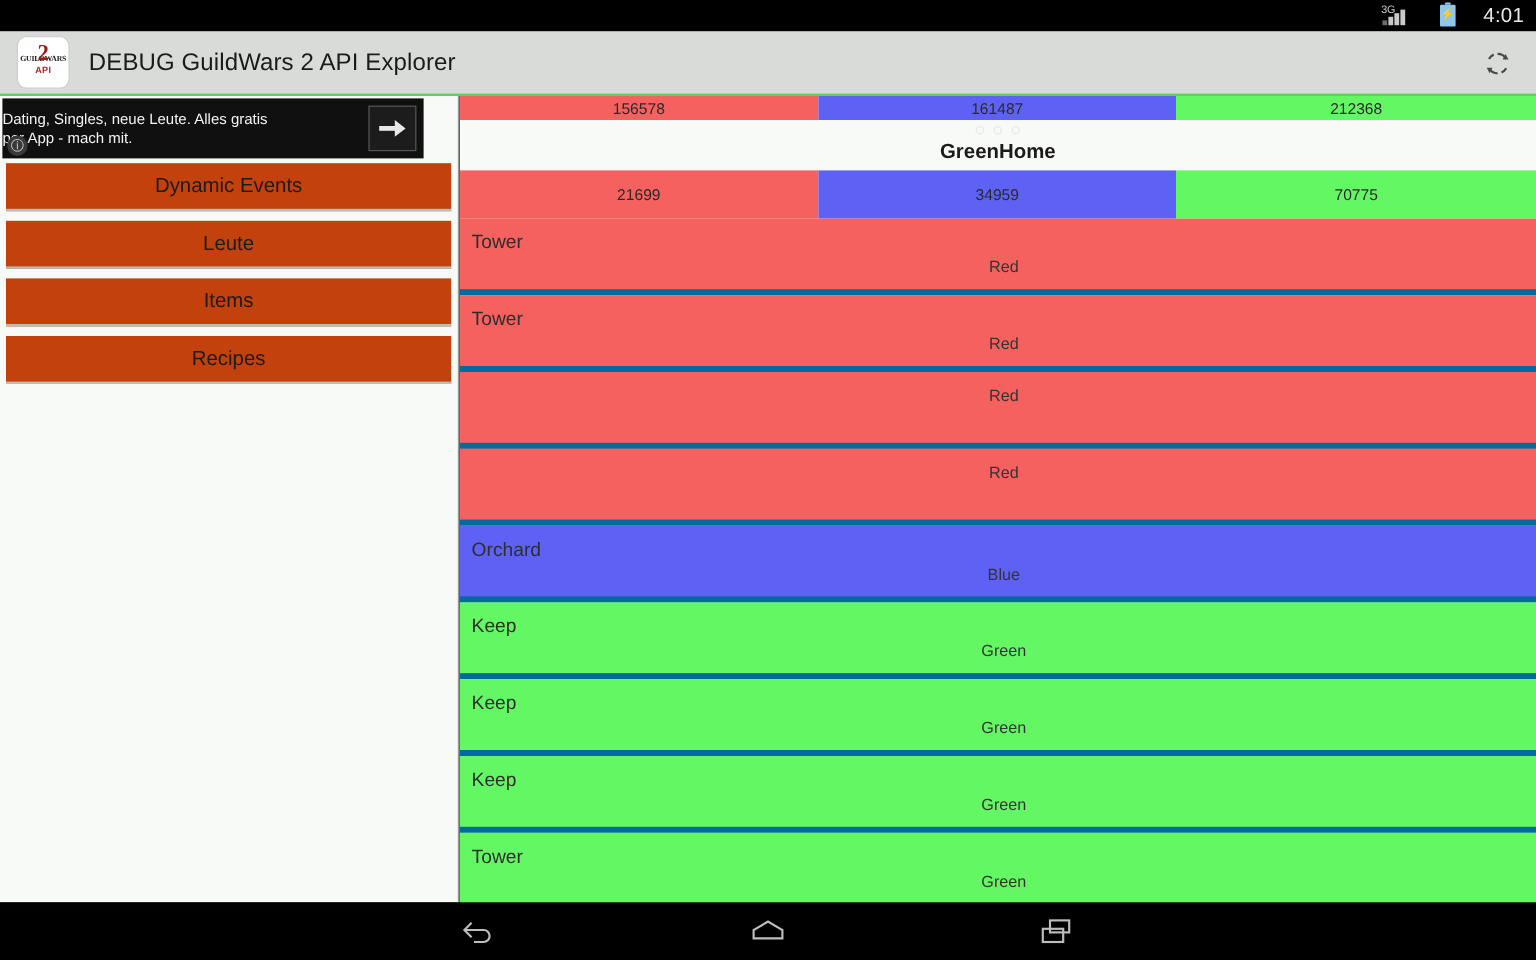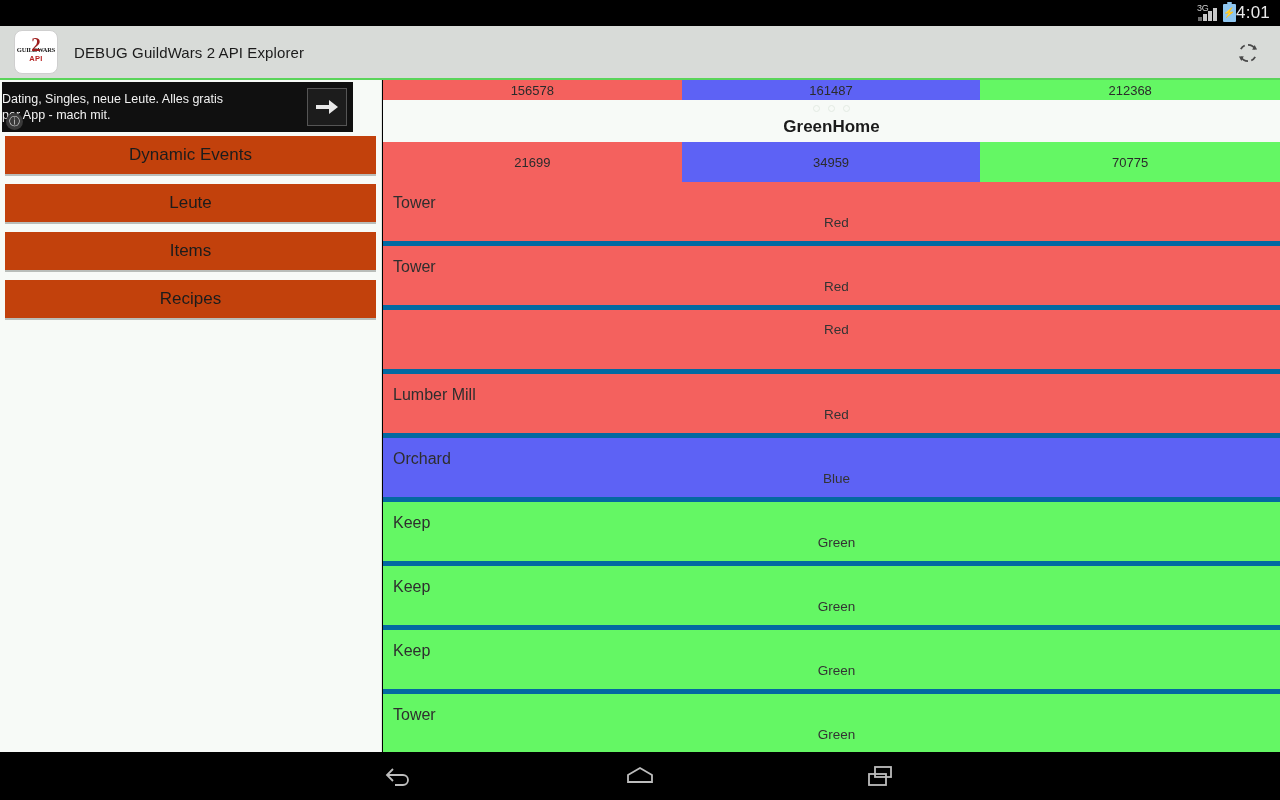--- a/index.html
+++ b/index.html
@@ -10,21 +10,21 @@
     overflow:hidden;
   }
   #screen { position:relative; width:1280px; height:800px; background:#000; }
 
   
   .statusbar {
     position:absolute; top:0; left:0; width:1280px; height:26px;
     background:#000; display:flex; align-items:center;
     justify-content:flex-end; padding-right:10px;
   }
-  .sb-right { display:flex; align-items:center; gap:0; }
+  .sb-right { display:flex; align-items:center; gap:23px; }
   .sig-wrap { position:relative; width:26px; height:18px; }
   .sig-3g {
     position:absolute; top:-1px; left:0;
     font-size:9px; color:#cfcfcf; letter-spacing:-.3px;
     font-family:"Liberation Sans", sans-serif;
   }
   .sig-bars { position:absolute; bottom:1px; left:1px; width:24px; height:13px; }
   .sig-bars i {
     position:absolute; bottom:0; display:block; width:4px; background:#c9c9c9;
   }
@@ -63,21 +63,21 @@
   .app-icon .gw-dragon {
     position:absolute; top:4px; left:50%; transform:translateX(-50%);
     font-size:19px; color:#9d1b1b; font-family:"Liberation Serif", serif;
     font-weight:bold; line-height:1;
   }
   .app-icon .gw-api {
     font-size:7.5px; font-weight:bold; color:#b62020; margin-top:1px;
     letter-spacing:.3px;
   }
   .app-title {
-    margin-left:16px; font-size:15px; color:#1b1b1b; letter-spacing:.1px;
+    margin-left:16px; font-size:20px; color:#1b1b1b; letter-spacing:.1px;
   }
   .refresh-btn {
     position:absolute; right:8px; top:3px; width:48px; height:48px;
     display:flex; align-items:center; justify-content:center;
     border-radius:2px;
   }
 
   
   .left-pane {
     position:absolute; top:80px; left:0; width:382px; height:672px;
@@ -240,21 +240,20 @@
           <div class="obj-team">Red</div>
         </div>
         <div class="obj-row" style="background: rgb(244, 97, 94);">
           <div class="obj-name">Tower</div>
           <div class="obj-team">Red</div>
         </div>
         <div class="obj-row" style="background: rgb(244, 97, 94);">
           <div class="obj-team">Red</div>
         </div>
         <div class="obj-row" style="background: rgb(244, 97, 94);">
-          <div class="obj-name">Lumber Mill</div>
           <div class="obj-team">Red</div>
         </div>
         <div class="obj-row" style="background: rgb(93, 98, 245);">
           <div class="obj-name">Orchard</div>
           <div class="obj-team">Blue</div>
         </div>
         <div class="obj-row" style="background: rgb(100, 247, 100);">
           <div class="obj-name">Keep</div>
           <div class="obj-team">Green</div>
         </div>

